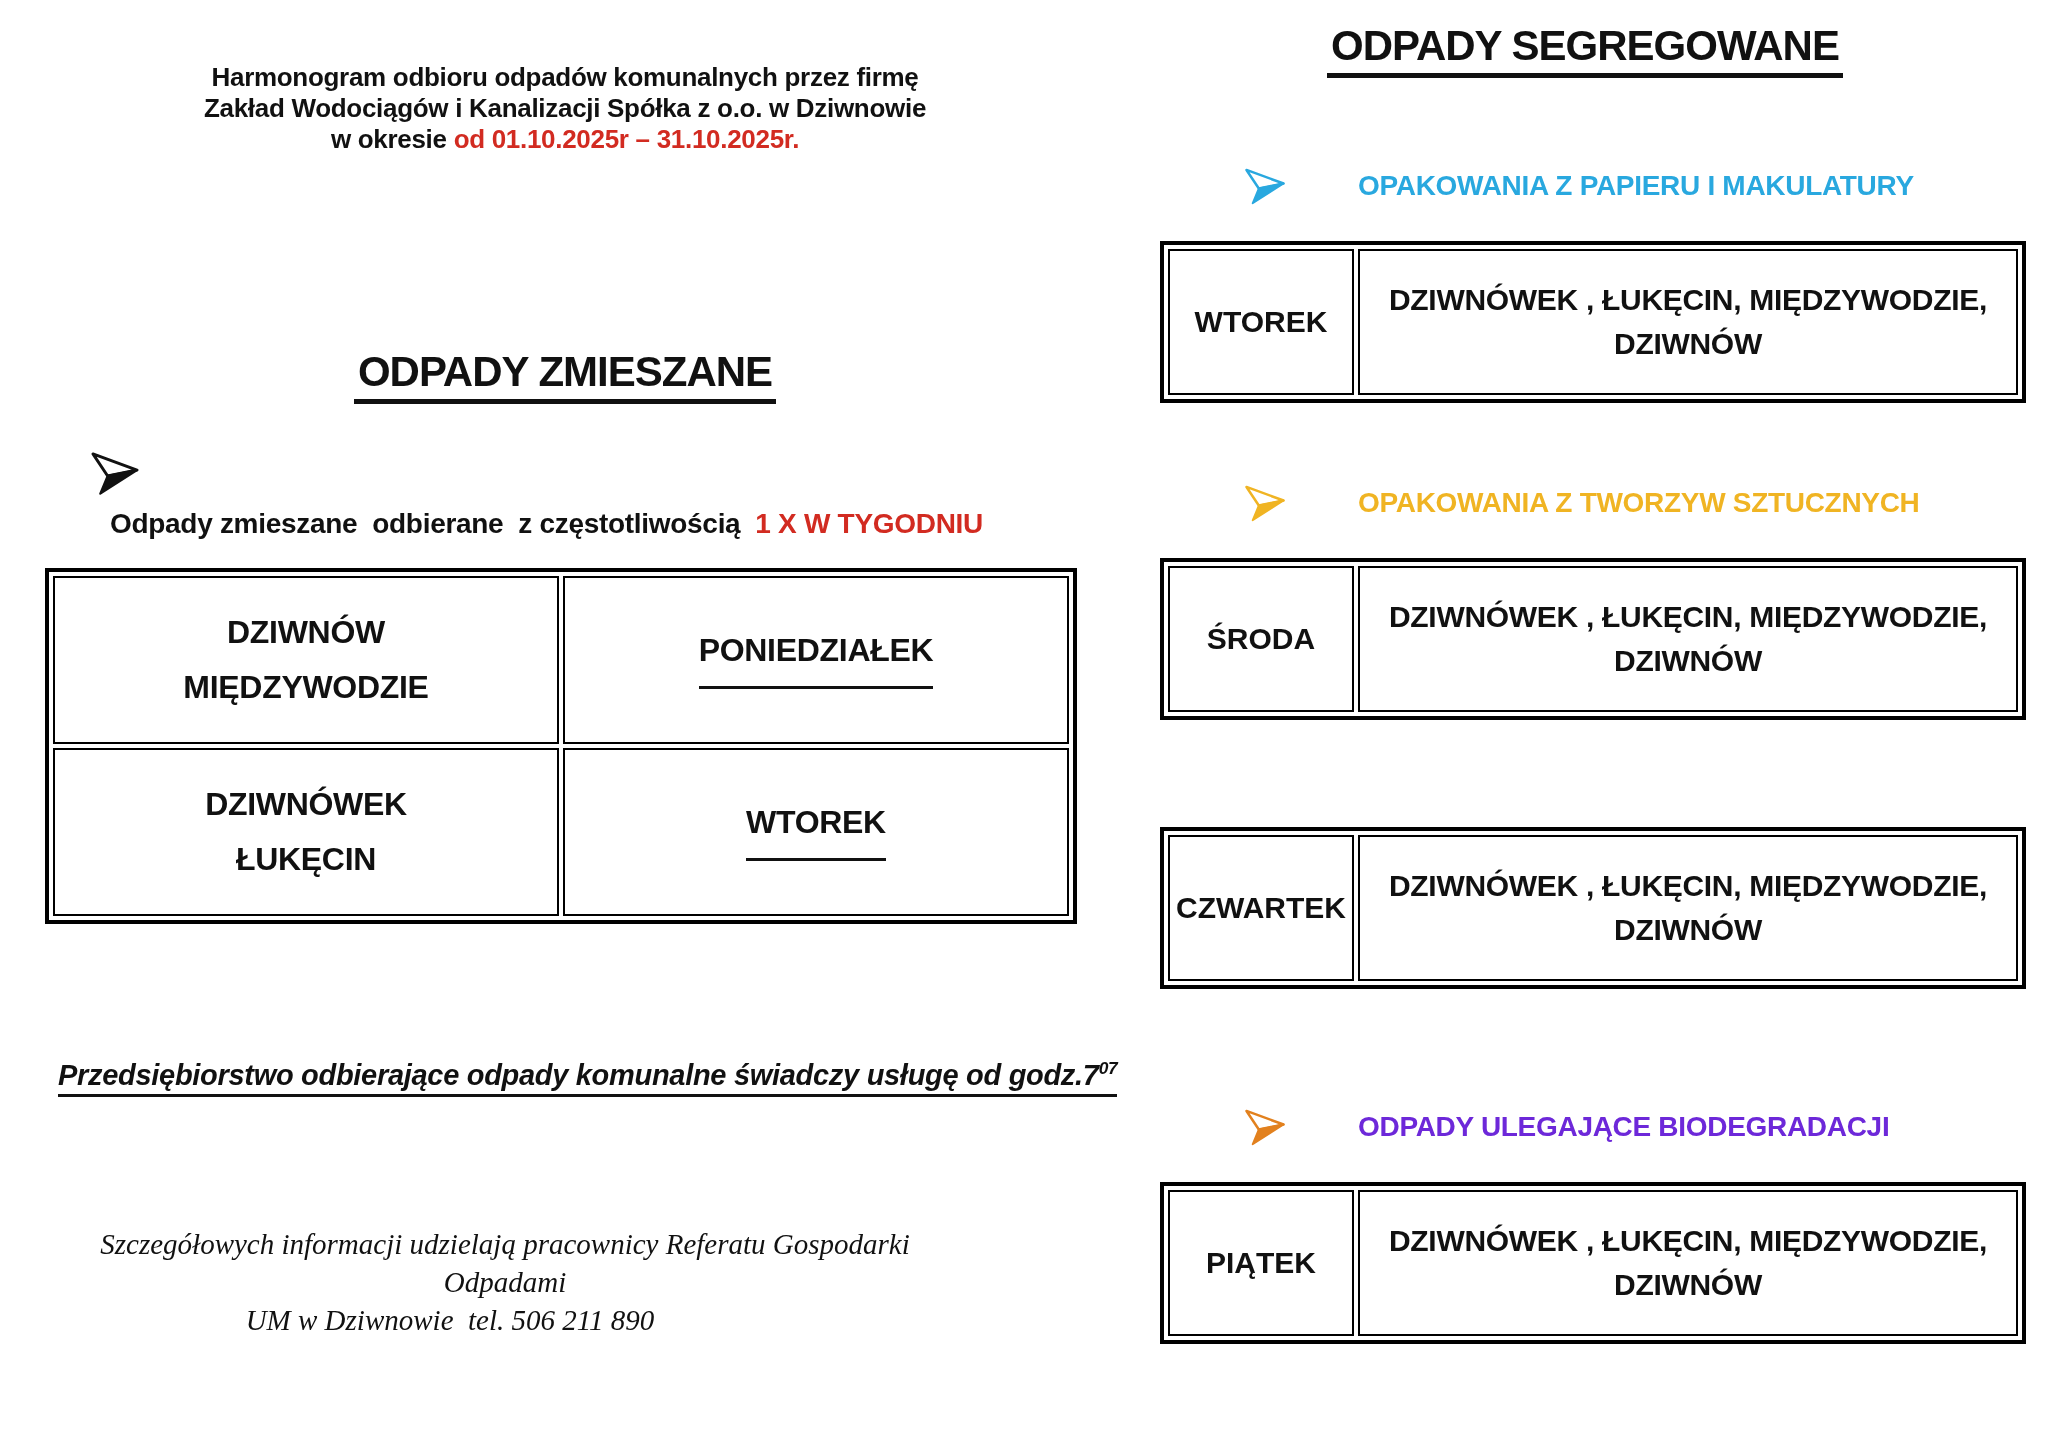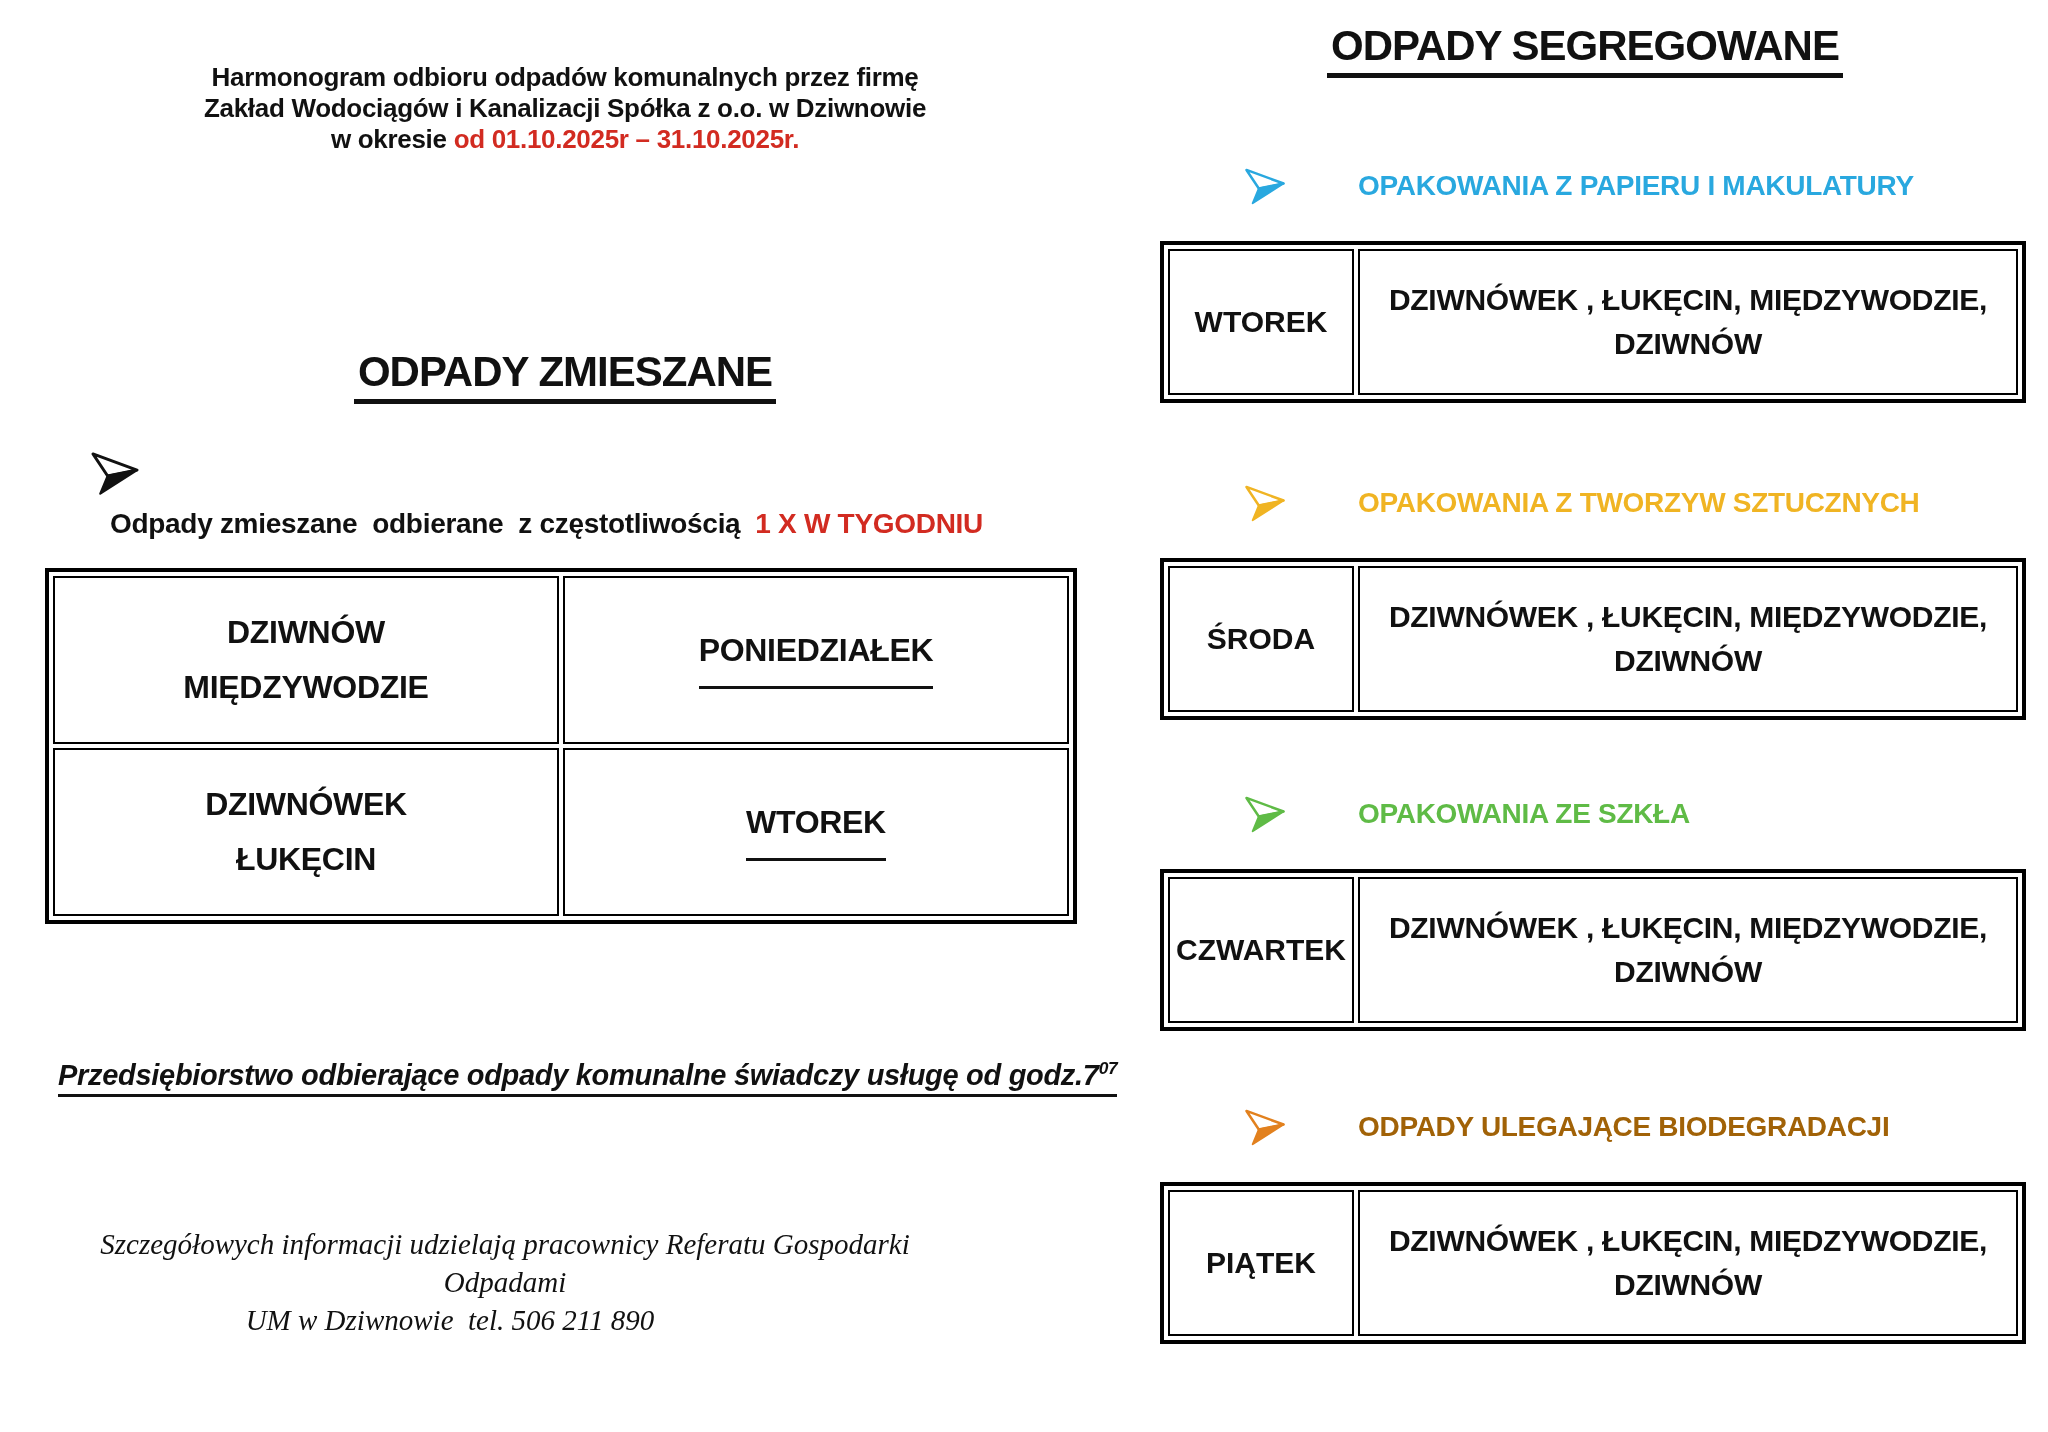--- a/index.html
+++ b/index.html
@@ -187,44 +187,37 @@
     <tbody>
         <tr>
       <td class="day-cell">ŚRODA</td>
       <td class="areas-cell"><span class="areas-text">DZIWNÓWEK , ŁUKĘCIN, MIĘDZYWODZIE, DZIWNÓW</span></td>
     </tr>
   </tbody>
     </table>
 </div>
 
 <div class="abs section sec-3">
-  <div class="sec-bullet">
-    <svg class="arrow-svg" viewBox="0 0 36 34">
-      <polygon class="a-top" points="3,4 33,15 13,19" fill="#ffffff" stroke-width="2" stroke-linejoin="round" stroke="#5fbb46"></polygon>
-      <polygon class="a-bot" points="13,19 33,15 8,31" stroke-width="1.5" stroke-linejoin="round" fill="#5fbb46" stroke="#5fbb46"></polygon>
-    </svg>
-    <span class="sec-label" style="color: rgb(95, 187, 70);">OPAKOWANIA ZE SZKŁA</span>
-  </div>
   <table class="schedule right-table">
     <tbody>
         <tr>
       <td class="day-cell">CZWARTEK</td>
       <td class="areas-cell"><span class="areas-text">DZIWNÓWEK , ŁUKĘCIN, MIĘDZYWODZIE, DZIWNÓW</span></td>
     </tr>
   </tbody>
     </table>
 </div>
 
 <div class="abs section sec-4">
   <div class="sec-bullet">
     <svg class="arrow-svg" viewBox="0 0 36 34">
       <polygon class="a-top" points="3,4 33,15 13,19" fill="#ffffff" stroke-width="2" stroke-linejoin="round" stroke="#e2811e"></polygon>
       <polygon class="a-bot" points="13,19 33,15 8,31" stroke-width="1.5" stroke-linejoin="round" fill="#e2811e" stroke="#e2811e"></polygon>
     </svg>
-    <span class="sec-label" style="color: #a16207;">ODPADY ULEGAJĄCE BIODEGRADACJI</span>
+    <span class="sec-label" style="color: #6d28d9;">ODPADY ULEGAJĄCE BIODEGRADACJI</span>
   </div>
   <table class="schedule right-table">
     <tbody>
         <tr>
       <td class="day-cell">PIĄTEK</td>
       <td class="areas-cell"><span class="areas-text">DZIWNÓWEK , ŁUKĘCIN, MIĘDZYWODZIE, DZIWNÓW</span></td>
     </tr>
   </tbody>
     </table>
 </div>

